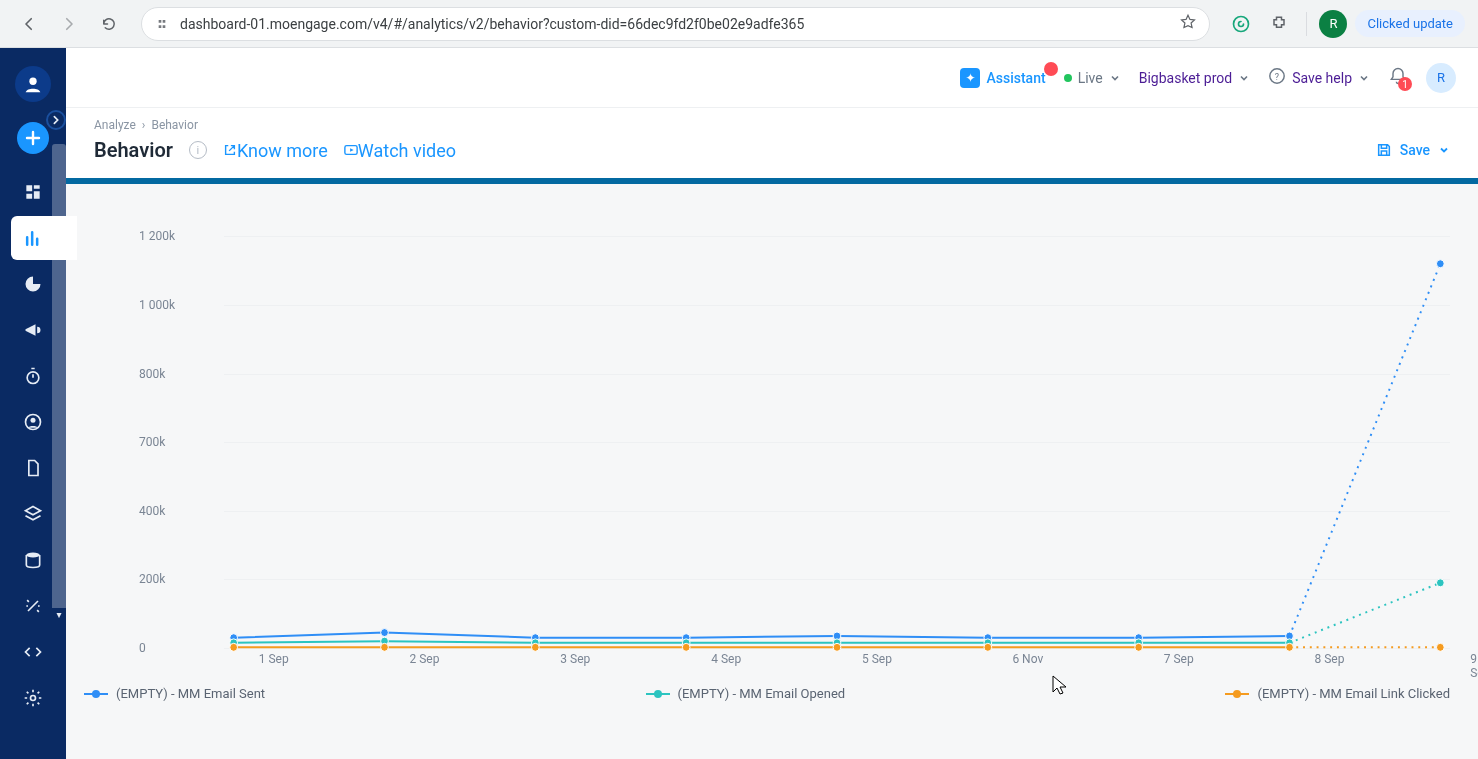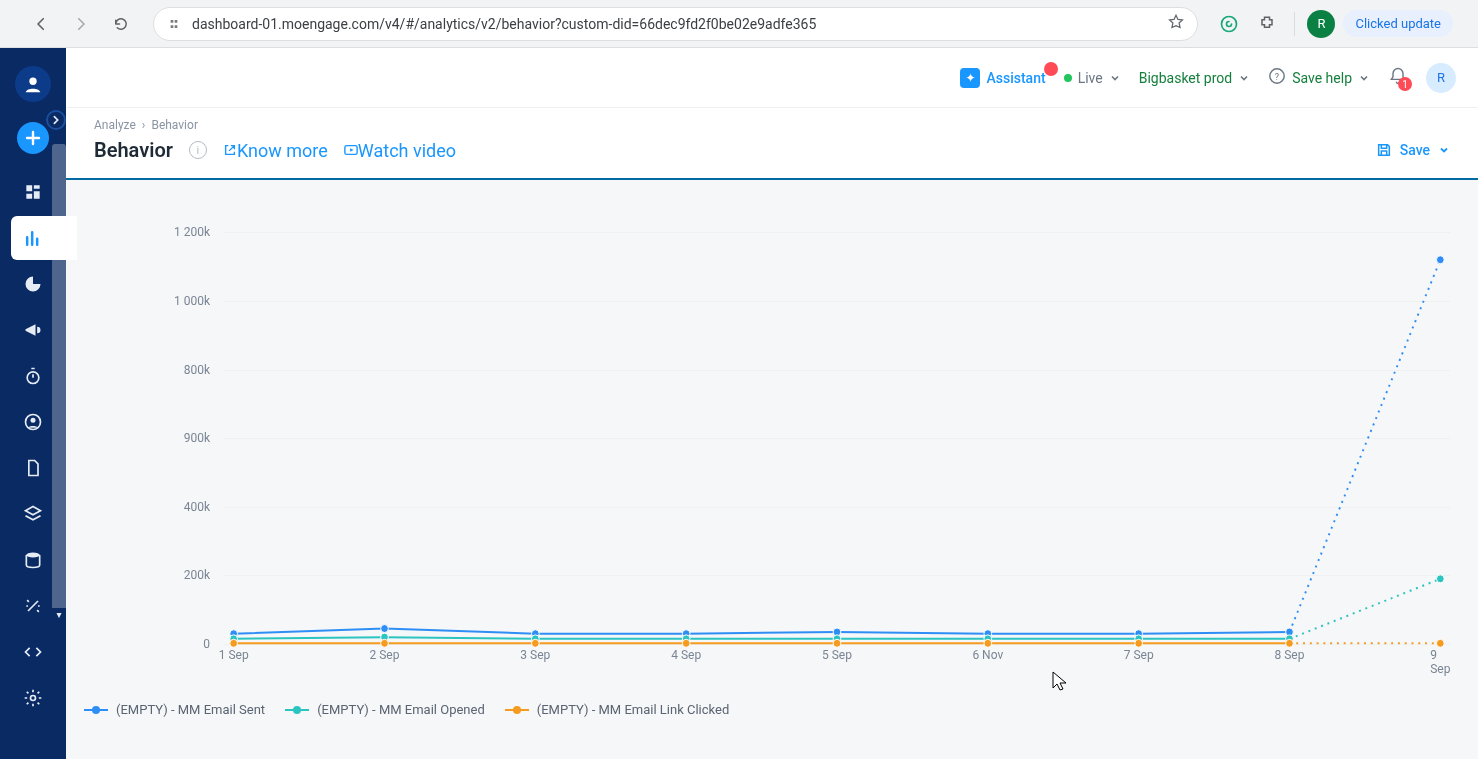--- a/index.html
+++ b/index.html
@@ -1,19 +1,19 @@
 <!DOCTYPE html>
 <html><head>
 <meta charset="utf-8">
 <style>
   * { box-sizing: border-box; margin: 0; padding: 0; }
   body { font-family: -apple-system, BlinkMacSystemFont, "Segoe UI", Roboto, Arial, sans-serif; font-size: 14px; color: #333; background: #f6f7f8; width: 1478px; height: 759px; overflow: hidden; }
 
   
-  .browser-chrome { height: 48px; background: #f1f3f4; border-bottom: 1px solid #dcdfe2; display: flex; align-items: center; padding: 0 25px; gap: 8px; }
+  .browser-chrome { height: 48px; background: #f1f3f4; border-bottom: 1px solid #dcdfe2; display: flex; align-items: center; padding: 0 13px; gap: 8px; }
   .browser-chrome .navbtn { width: 32px; height: 32px; display: flex; align-items: center; justify-content: center; color: #5f6368; border-radius: 50%; font-size: 18px; cursor: pointer; }
   .browser-chrome .addr-wrap { flex: 1; display: flex; align-items: center; background: #fff; border: 1px solid #dcdfe2; border-radius: 20px; height: 34px; padding: 0 12px; gap: 10px; color: #5f6368; margin: 0 8px; }
   .browser-chrome .addr { flex: 1; font-size: 14px; color: #3c4043; }
   .browser-chrome .rbtn { width: 30px; height: 30px; display: flex; align-items: center; justify-content: center; color: #5f6368; border-radius: 50%; cursor: pointer; }
   .browser-chrome .avatar-mini { width: 28px; height: 28px; border-radius: 50%; background: #0b8043; color: #fff; display: flex; align-items: center; justify-content: center; font-size: 13px; }
   .finish { background: #e8f0fe; color: #1a73e8; border-radius: 16px; padding: 6px 12px; font-size: 13px; cursor: pointer; }
   .vdiv { width: 1px; height: 24px; background: #dadce0; margin: 0 4px; }
 
   
   .app { display: flex; height: 711px; }
@@ -27,53 +27,53 @@
   .sidebar .menu { display: flex; flex-direction: column; align-items: center; gap: 2px; }
   .sidebar .mi { width: 44px; height: 44px; display: flex; align-items: center; justify-content: center; color: #e6ecf5; cursor: pointer; border-top-left-radius: 6px; border-bottom-left-radius: 6px; margin-left: 22px; padding-right: 22px; width: 66px; }
   .sidebar .mi.active { background: #fff; color: #0a2a63; }
   .sidebar .mi svg { width: 20px; height: 20px; }
   .sidebar .scroll-thumb { position: absolute; right: 0; top: 96px; width: 14px; height: 470px; background: rgba(255,255,255,0.28); border-radius: 3px; }
   .sidebar .scroll-thumb .cap { position: absolute; bottom: -6px; left: 0; right: 0; height: 12px; background: #0a2a63; display: flex; align-items: center; justify-content: center; color: #e6ecf5; font-size: 10px; }
 
   .main { flex: 1; display: flex; flex-direction: column; background: #f6f7f8; }
 
   .topbar { height: 60px; background: #fff; border-bottom: 1px solid #eef0f2; display: flex; align-items: center; justify-content: flex-end; padding: 0 22px; gap: 18px; }
-  .topbar .pill { display: flex; align-items: center; gap: 6px; color: #15803d; cursor: pointer; }
+  .topbar .pill { display: flex; align-items: center; gap: 6px; color: #4c1d95; cursor: pointer; }
   .topbar .pill.assistant { color: #1a96ff; font-weight: 500; position: relative; }
   .topbar .assistant .lead { width: 20px; height: 20px; background: #1a96ff; border-radius: 4px; display: flex; align-items: center; justify-content: center; color: #fff; font-size: 12px; }
   .topbar .assistant .dot { position: absolute; right: -12px; top: -6px; width: 14px; height: 14px; background: #ff4b55; border-radius: 50%; }
   .topbar .live { color: #6b7785; }
   .topbar .live .ind { width: 8px; height: 8px; background: #22c55e; border-radius: 50%; }
   .chev { display: inline-flex; }
   .chev svg { width: 12px; height: 12px; }
   .topbar .bell { position: relative; color: #6b7785; cursor: pointer; }
   .topbar .bell .badge { position: absolute; right: -4px; bottom: -2px; background: #ff4b55; color: #fff; width: 14px; height: 14px; border-radius: 50%; font-size: 10px; display: flex; align-items: center; justify-content: center; }
   .topbar .avatar { width: 30px; height: 30px; border-radius: 50%; background: #d8ecff; color: #1a73e8; display: flex; align-items: center; justify-content: center; font-size: 13px; cursor: pointer; }
 
-  .headblock { background: #fff; border-bottom: 2px solid #0369a1; padding: 10px 28px 16px; text-align: center; }
+  .headblock { background: #fff; border-bottom: 6px solid #0369a1; padding: 10px 28px 16px; text-align: center; }
   .crumbs { font-size: 12px; color: #8a95a3; display: flex; gap: 6px; align-items: center; }
   .titlebar { display: flex; align-items: center; gap: 16px; margin-top: 6px; }
   .titlebar h1 { font-size: 20px; font-weight: 600; color: #1f2a37; }
   .info-dot { width: 18px; height: 18px; border: 1.5px solid #b5bcc6; color: #b5bcc6; border-radius: 50%; display: flex; align-items: center; justify-content: center; font-size: 11px; }
   .linkish { color: #1a96ff; display: flex; align-items: center; font-size: 18px; cursor: pointer; }
   .titlebar .spacer { flex: 1; }
   .savebtn { color: #1a96ff; display: flex; align-items: center; gap: 8px; cursor: pointer; font-weight: 500; }
 
   .chartwrap { flex: 1; padding: 18px 28px 0 18px; position: relative; }
   .chartbox { position: relative; height: 480px; margin-left: 40px; }
   .y-axis { position: absolute; left: 0; top: 0; bottom: 34px; width: 100px; }
-  .y-tick { position: absolute; left: 0; text-align: right; width: 86px; font-size: 12px; color: #7a8594; transform: translateY(-50%); }
+  .y-tick { position: absolute; left: 15px; width: 86px; font-size: 12px; color: #7a8594; transform: translateY(-50%); }
   .grid { position: absolute; left: 100px; right: 0; top: 0; bottom: 34px; }
   .grid .gl { position: absolute; left: 0; right: 0; border-top: 1px solid #eef0f2; }
   .plot { position: absolute; left: 100px; right: 0; top: 0; bottom: 34px; }
   .plot svg { width: 100%; height: 100%; display: block; overflow: visible; }
   .x-axis { position: absolute; left: 100px; right: 0; bottom: 0; height: 34px; }
-  .x-tick { position: absolute; top: 4px; font-size: 12px; color: #7a8594; transform: translateX(-50%); }
-
-  .legend { display: flex; justify-content: flex-start; gap: 20px; margin-top: 24px; padding-bottom: 8px; }
+  .x-tick { position: absolute; top: 4px; font-size: 12px; color: #7a8594; transform: translateX(-50%); margin-left: 40px; }
+
+  .legend { display: flex; justify-content: space-between; gap: 32px; margin-top: 4px; padding-bottom: 8px; }
   .legend .it { display: flex; align-items: center; gap: 8px; font-size: 13px; color: #5a6472; }
   .legend .swatch { width: 24px; height: 10px; display: flex; align-items: center; justify-content: center; position: relative; }
   .legend .swatch .ln { position: absolute; left: 0; right: 0; top: 50%; height: 2px; transform: translateY(-50%); }
   .legend .swatch .pt { width: 8px; height: 8px; border-radius: 50%; position: relative; }
 
   .cursor-arrow { position: absolute; left: 985px; top: 490px; pointer-events: none; }
 </style>
 </head>
 <body>
 
@@ -292,21 +292,21 @@
         </span>
       </div>
     </div>
 
     <div class="chartwrap">
       <div class="chartbox">
         <div class="y-axis" id="yaxis">
             <div class="y-tick" style="top: 446px;">0</div>
             <div class="y-tick" style="top: 377.385px;">200k</div>
             <div class="y-tick" style="top: 308.769px;">400k</div>
-            <div class="y-tick" style="top: 240.154px;">900k</div>
+            <div class="y-tick" style="top: 240.154px;">700k</div>
             <div class="y-tick" style="top: 171.538px;">800k</div>
             <div class="y-tick" style="top: 102.923px;">1 000k</div>
             <div class="y-tick" style="top: 34.3077px;">1 200k</div>
           </div>
         <div class="grid" id="grid">
             <div class="gl" style="top: 446px;"></div>
             <div class="gl" style="top: 377.385px;"></div>
             <div class="gl" style="top: 308.769px;"></div>
             <div class="gl" style="top: 240.154px;"></div>
             <div class="gl" style="top: 171.538px;"></div>

